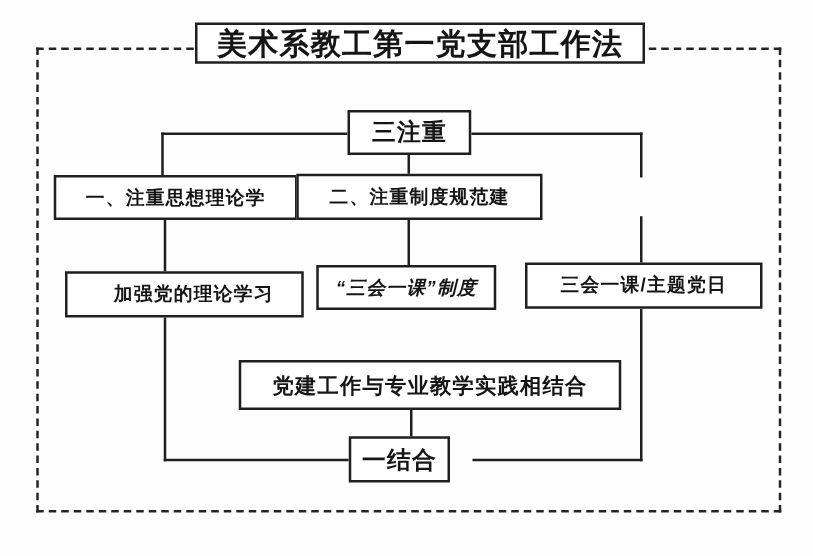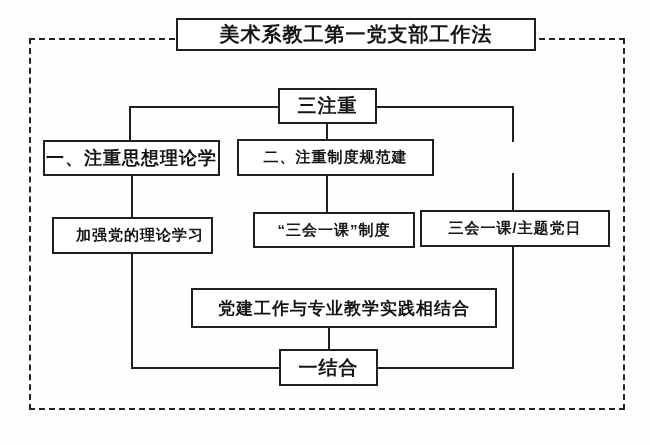--- a/index.html
+++ b/index.html
@@ -24,30 +24,30 @@
     display:flex;align-items:center;justify-content:center;
     text-align:center;
     color:#151515;
     font-weight:bold;
     letter-spacing:1px;
     white-space:nowrap;
   }
   .line{position:absolute;background:#1f1f1f;}
 
   
-  .title-box{left:156px;top:18px;width:360px;height:33px;font-size:20px;z-index:3;margin-left:20px;}
+  .title-box{left:156px;top:18px;width:360px;height:33px;font-size:24px;z-index:3;}
   .node-top{left:278px;top:88px;width:99px;height:36px;font-size:19px;}
-  .head-1{left:43px;top:140px;width:177px;height:36px;font-size:18px;}
+  .head-1{left:43px;top:140px;width:195px;height:36px;font-size:15px;}
   .head-2{left:237px;top:139px;width:197px;height:37px;font-size:15px;}
   .head-3{left:423px;top:140px;width:185px;height:34px;font-size:15px;}
-  .detail-1{left:52px;top:217px;width:161px;height:37px;font-size:15px;padding-left:15px;}
-  .detail-2{left:253px;top:212px;width:162px;height:36px;font-size:15px;}
+  .detail-1{left:52px;top:217px;width:191px;height:37px;font-size:15px;padding-left:15px;}
+  .detail-2{left:253px;top:212px;width:144px;height:36px;font-size:15px;font-style:italic;}
   .detail-3{left:420px;top:210px;width:190px;height:37px;font-size:15px;}
   .integration-box{left:191px;top:288px;width:306px;height:40px;font-size:17px;}
-  .node-bottom{left:279px;top:349px;width:99px;height:37px;font-size:19px;}
+  .node-bottom{left:279px;top:349px;width:81px;height:37px;font-size:19px;}
 
   
   .h-top-left{left:129px;top:106px;width:149px;height:2px;}
   .h-top-right{left:377px;top:106px;width:137px;height:2px;}
   .v-branch1-upper{left:129px;top:106px;width:2px;height:36px;}
   .v-branch3-upper{left:512px;top:106px;width:2px;height:36px;}
   .v-branch2-upper{left:326px;top:124px;width:2px;height:17px;}
   .v-branch1-mid{left:131px;top:175px;width:2px;height:44px;}
   .v-branch2-mid{left:326px;top:175px;width:2px;height:39px;}
   .v-branch3-mid{left:512px;top:173px;width:2px;height:39px;}

